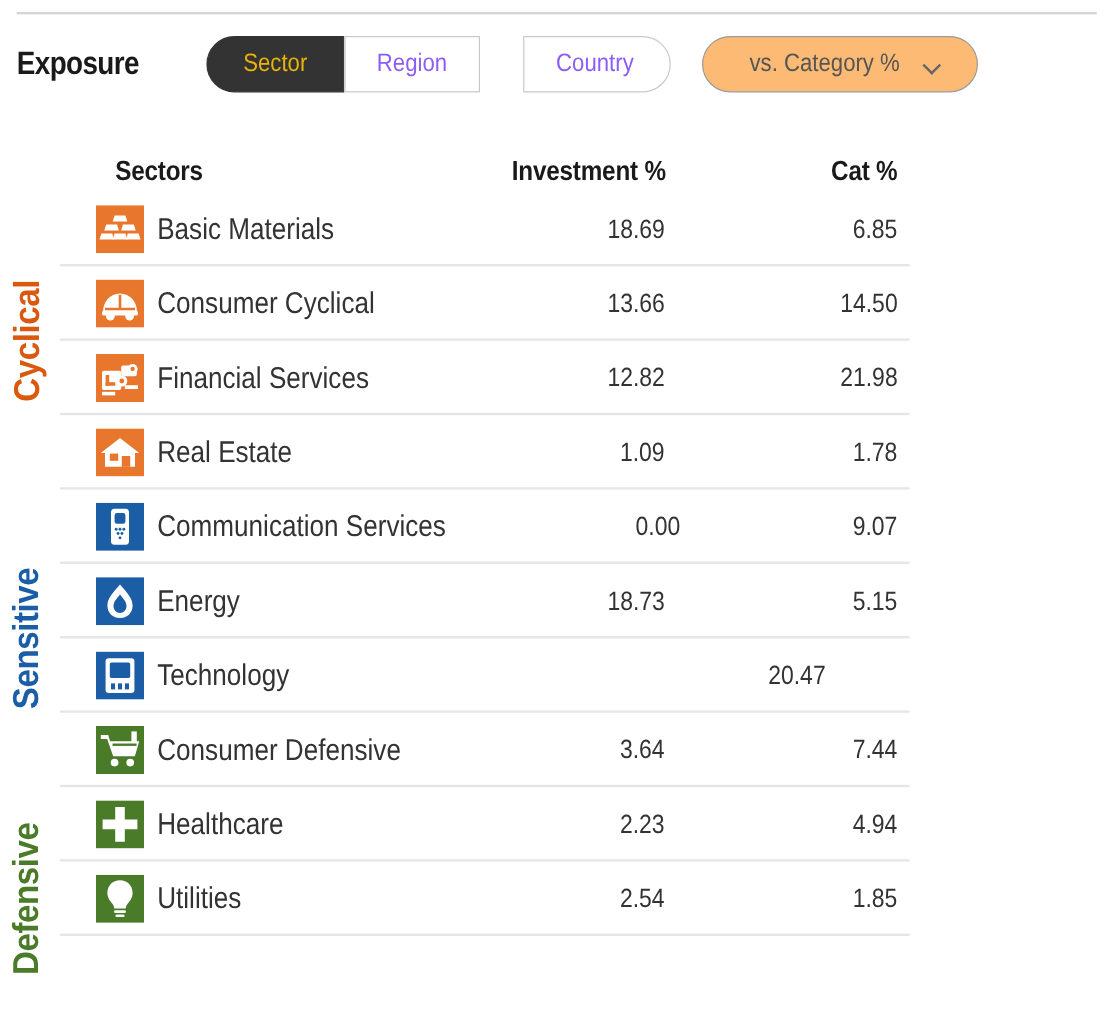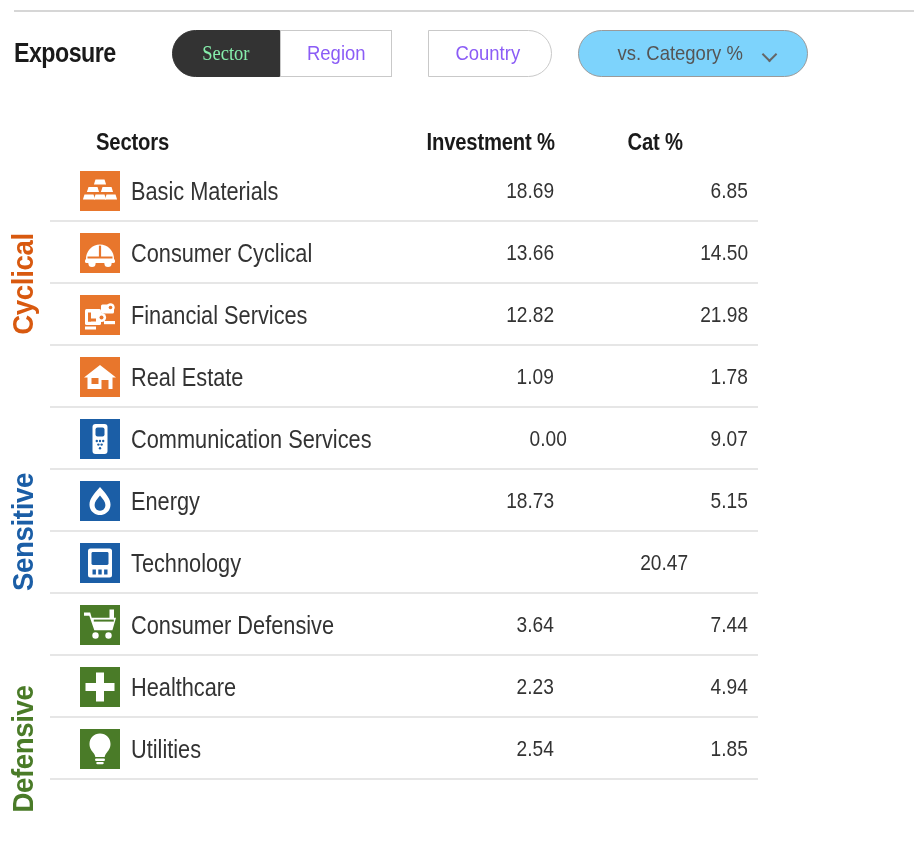--- a/index.html
+++ b/index.html
@@ -82,36 +82,35 @@
   .seg-btn.last {
     border-top-right-radius: 24px;
     border-bottom-right-radius: 24px;
     border-right-width: 1.6px;
     padding-right: 26px;
     margin-left: 36px;
   }
   .seg-btn.active {
     background: #333333;
     border-color: #333333;
-    color: #86efac;
-    font-family: Liberation Serif, serif;
+    color: #eab308;
   }
 
   
   .dropdown {
     display: flex;
     align-items: center;
     justify-content: center;
     gap: 12px;
     height: 47px;
     margin-left: 26px;
     padding: 0 30px;
     border: 1.6px solid #9a9a9a;
     border-radius: 24px;
-    background: #7dd3fc;
+    background: #fdba74;
     font-size: 21px;
     color: #555;
     cursor: pointer;
     white-space: nowrap;
   }
   .dropdown .dd-label {
     transform: scaleX(0.88);
     transform-origin: center;
     display: inline-block;
   }
@@ -137,21 +136,21 @@
     width: 758px;
   }
   .thead {
     display: flex;
     align-items: flex-end;
     height: 44px;
     padding-bottom: 4px;
   }
   .col-sector  { width: 450px; padding-left: 96px; }
   .col-invest  { width: 210px; text-align: right; }
-  .col-cat     { width: 248px; text-align: center; padding-right: 10px; }
+  .col-cat     { width: 248px; text-align: right; padding-right: 10px; }
 
   .th {
     font-size: 23px;
     font-weight: bold;
     color: #1a1a1a;
     letter-spacing: -0.2px;
   }
   .th span { display:inline-block; transform: scaleX(0.88); transform-origin: right center;}
   .col-sector .th span { transform-origin: left center; }
 

